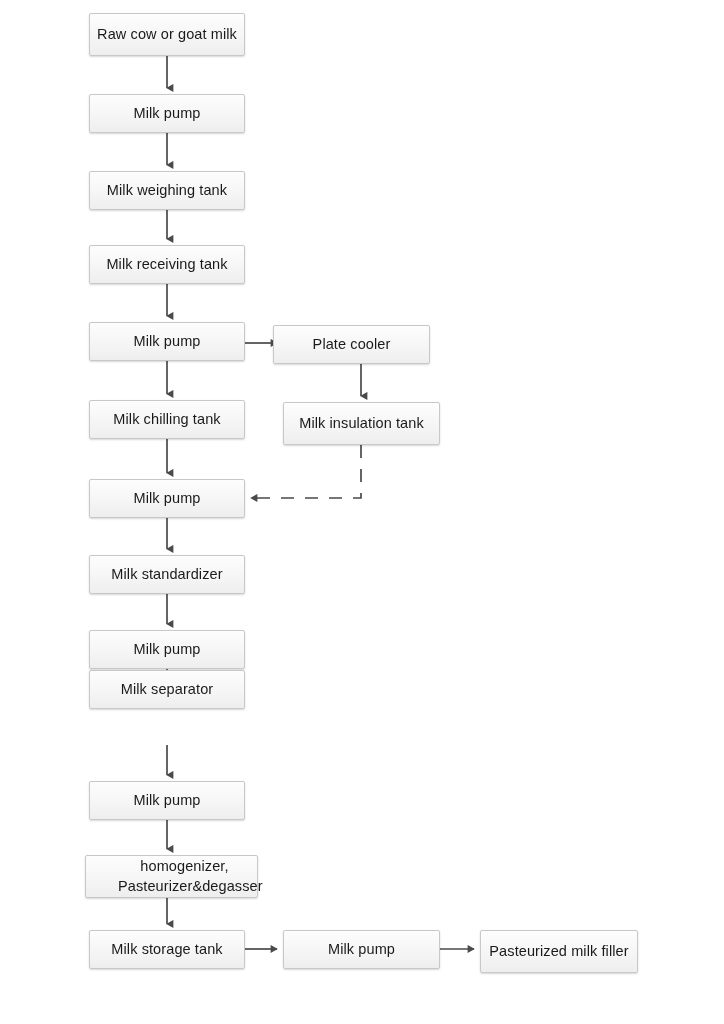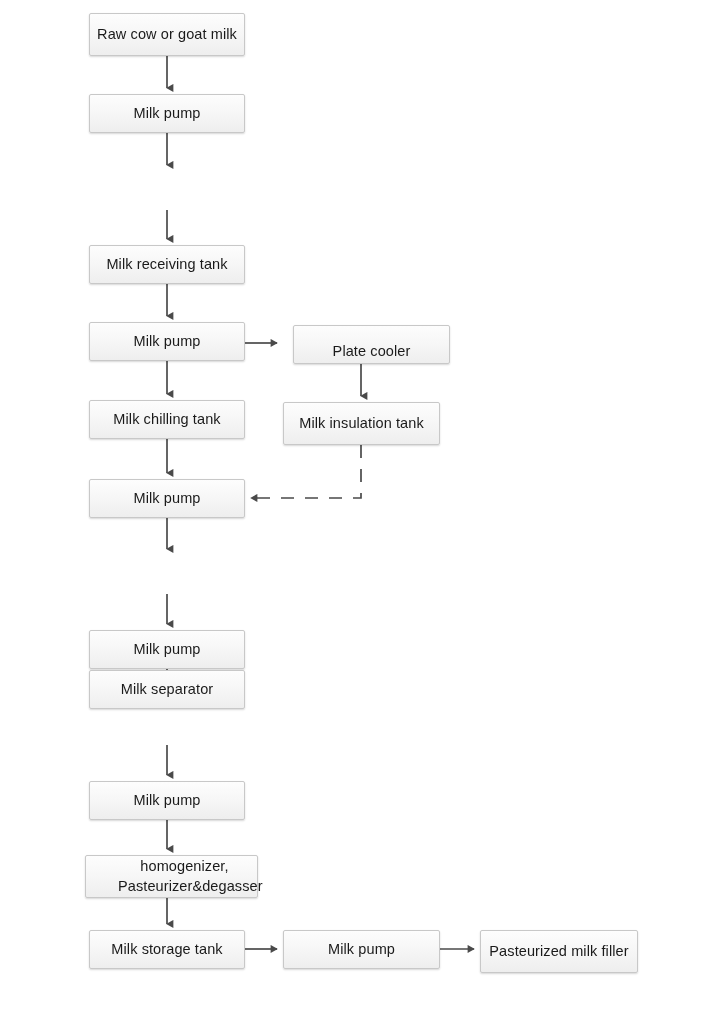--- a/index.html
+++ b/index.html
@@ -103,45 +103,51 @@
   </svg>
 
   <div class="node" style="left:89px;  top:13px;  width:156px; height:43px;">
     <span class="node-label">Raw cow or goat milk</span>
   </div>
 
   <div class="node" style="left:89px;  top:94px;  width:156px; height:39px;">
     <span class="node-label">Milk pump</span>
   </div>
 
+  <div class="node" style="left:89px;  top:171px; width:156px; height:39px;">
+    <span class="node-label">Milk weighing tank</span>
+  </div>
 
   <div class="node" style="left:89px;  top:245px; width:156px; height:39px;justify-content:flex-end;">
     <span class="node-label">Milk receiving tank</span>
   </div>
 
   <div class="node" style="left:89px;  top:322px; width:156px; height:39px;">
     <span class="node-label">Milk pump</span>
   </div>
 
-  <div class="node" style="left:293px; top:325px; width:157px; height:39px;align-items:flex-end;">
+  <div class="node" style="left:273px; top:325px; width:157px; height:39px;">
     <span class="node-label">Plate cooler</span>
   </div>
 
   <div class="node" style="left:283px; top:402px; width:157px; height:43px;">
     <span class="node-label">Milk insulation tank</span>
   </div>
 
   <div class="node" style="left:89px;  top:400px; width:156px; height:39px;">
     <span class="node-label">Milk chilling tank</span>
   </div>
 
   <div class="node" style="left:89px;  top:479px; width:156px; height:39px;">
     <span class="node-label">Milk pump</span>
   </div>
 
+  <div class="node" style="left:89px;  top:555px; width:156px; height:39px;">
+    <span class="node-label">Milk standardizer</span>
+  </div>
 
   <div class="node" style="left:89px;  top:630px; width:156px; height:39px;">
     <span class="node-label">Milk pump</span>
   </div>
 
   <div class="node" style="left:89px;  top:670px; width:156px; height:39px;">
     <span class="node-label">Milk separator</span>
   </div>
 
   <div class="node" style="left:89px;  top:781px; width:156px; height:39px;">

